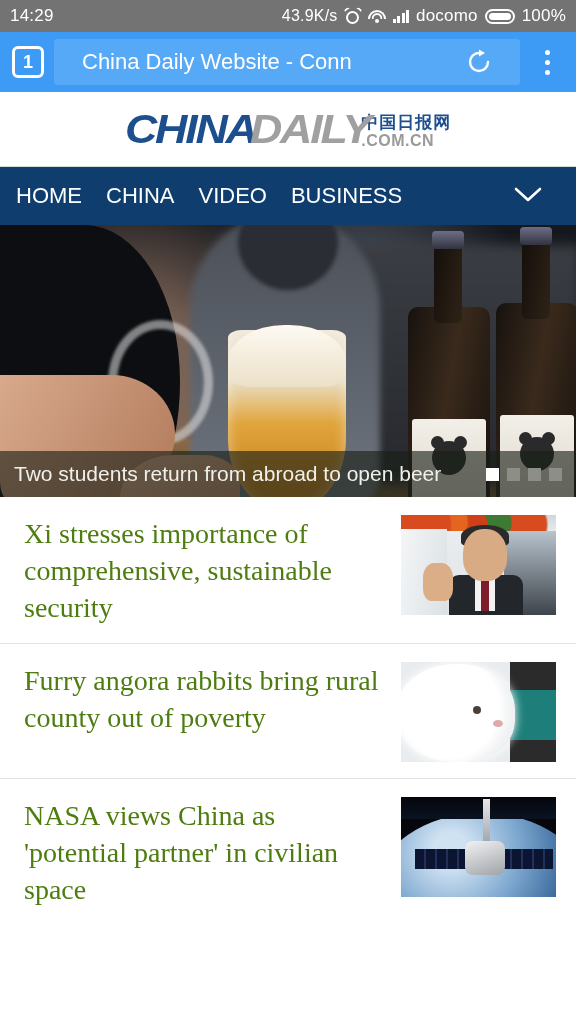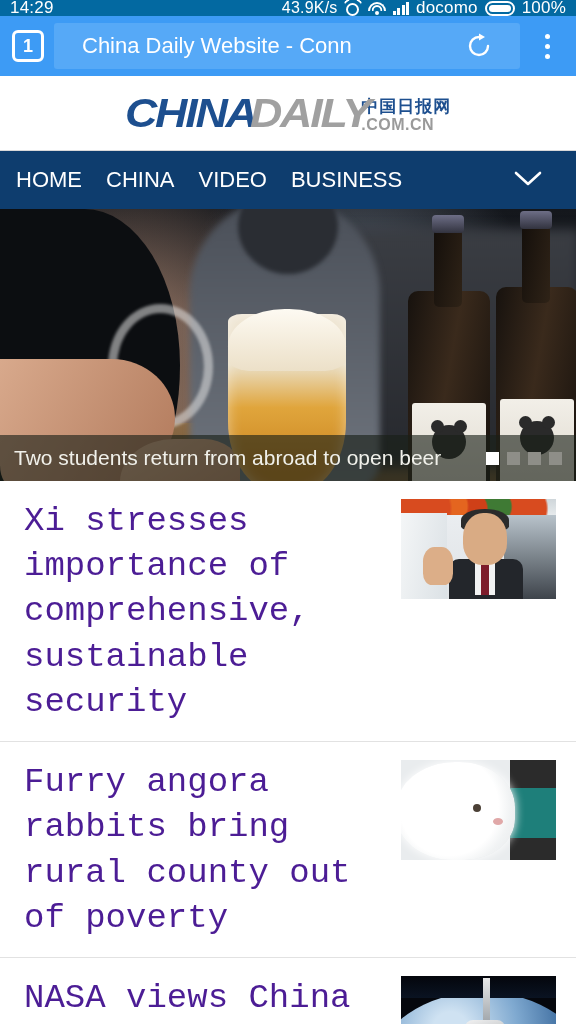--- a/index.html
+++ b/index.html
@@ -5,22 +5,22 @@
   * { margin:0; padding:0; box-sizing:border-box; }
   html, body {
     width:576px; height:1024px;
     font-family:"Liberation Sans", sans-serif;
     background:#ffffff;
     overflow:hidden;
   }
 
   
   .status-bar{
-    height:16px; background:#0369a1; color:#fff;
-    display:flex; align-items:center; padding:0 10px;
+    height:16px; background:#737373; color:#fff;
+    display:flex; align-items:center; padding:16px 10px;
     font-size:17px; letter-spacing:.2px;
   }
   .status-clock{ flex:0 0 auto; }
   .status-right{
     margin-left:auto; display:flex; align-items:center; gap:7px;
   }
   .net-speed{ font-size:16px; }
   .icon-alarm{ width:16px; height:16px; position:relative; display:inline-block; }
   .icon-alarm .face{
     position:absolute; left:1px; top:3px; width:13px; height:13px;
@@ -251,22 +251,22 @@
   
   .article-list{ background:#fff; }
   .article{
     display:flex; align-items:flex-start; gap:16px;
     padding:18px 20px 16px 24px;
     border-bottom:1px solid #e2e2e2;
   }
   .article:last-child{ border-bottom:none; }
   .article-title{
     flex:1 1 auto; min-width:0;
-    font-family:Liberation Mono, monospace;
-    font-size:34px; line-height:1.33; color:#4c1d95;
+    font-family:Liberation Serif, serif;
+    font-size:28px; line-height:1.33; color:#4d7c0f;
   }
   .thumb{
     flex:0 0 auto; width:155px; height:100px; overflow:hidden;
     position:relative; background:#ddd;
   }
 
   
   .t-xi{ background:linear-gradient(180deg,#eceff2,#dfe3e6); }
   .t-xi .flowers{
     position:absolute; left:0; top:0; width:100%; height:16px;

